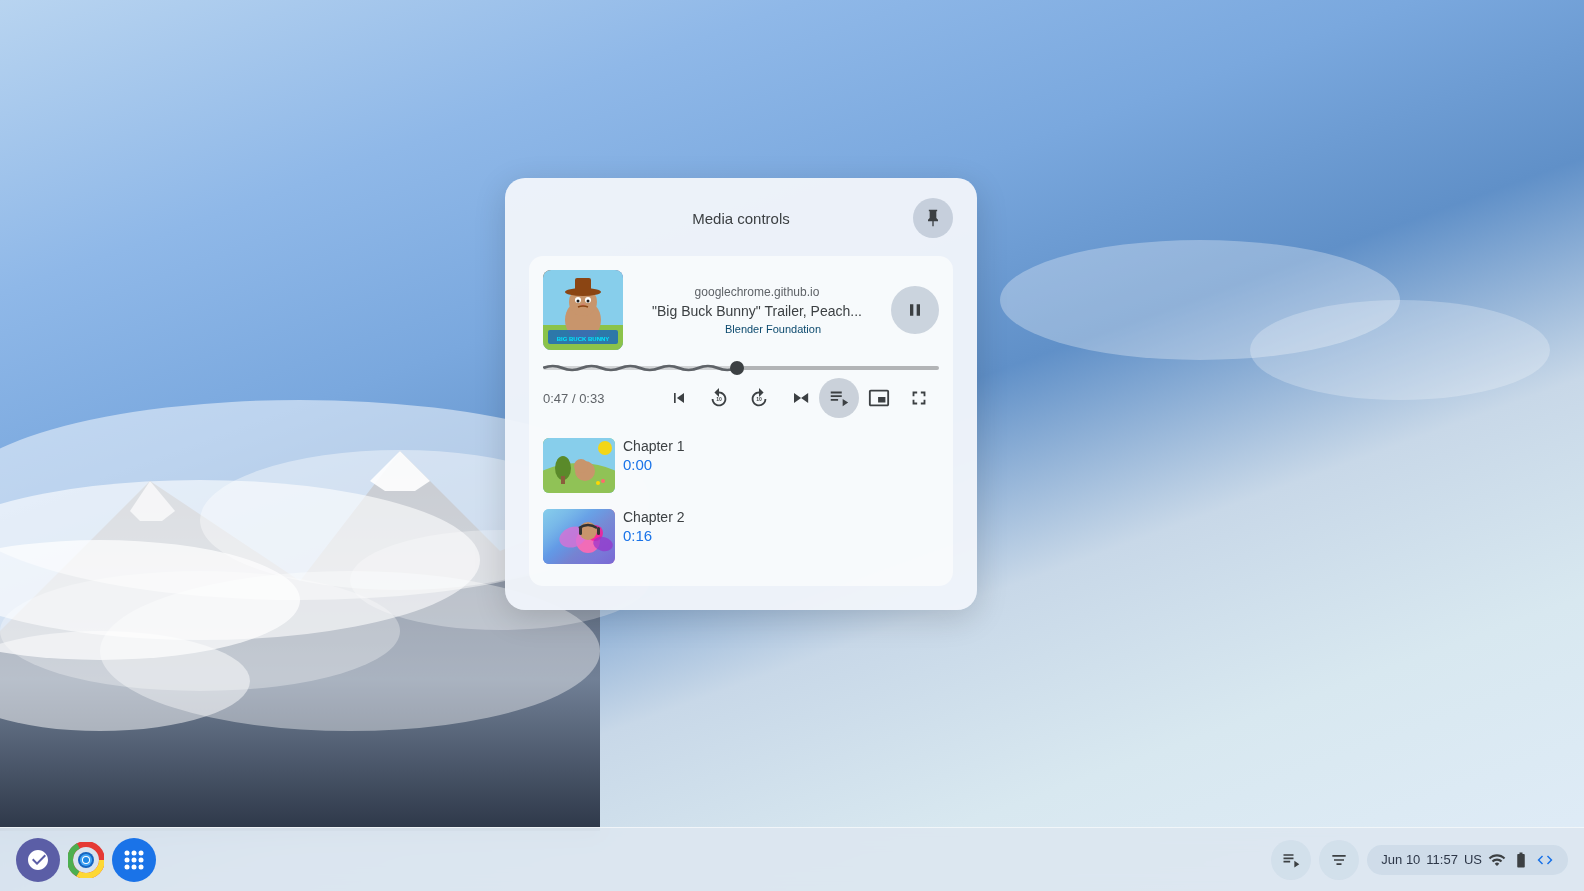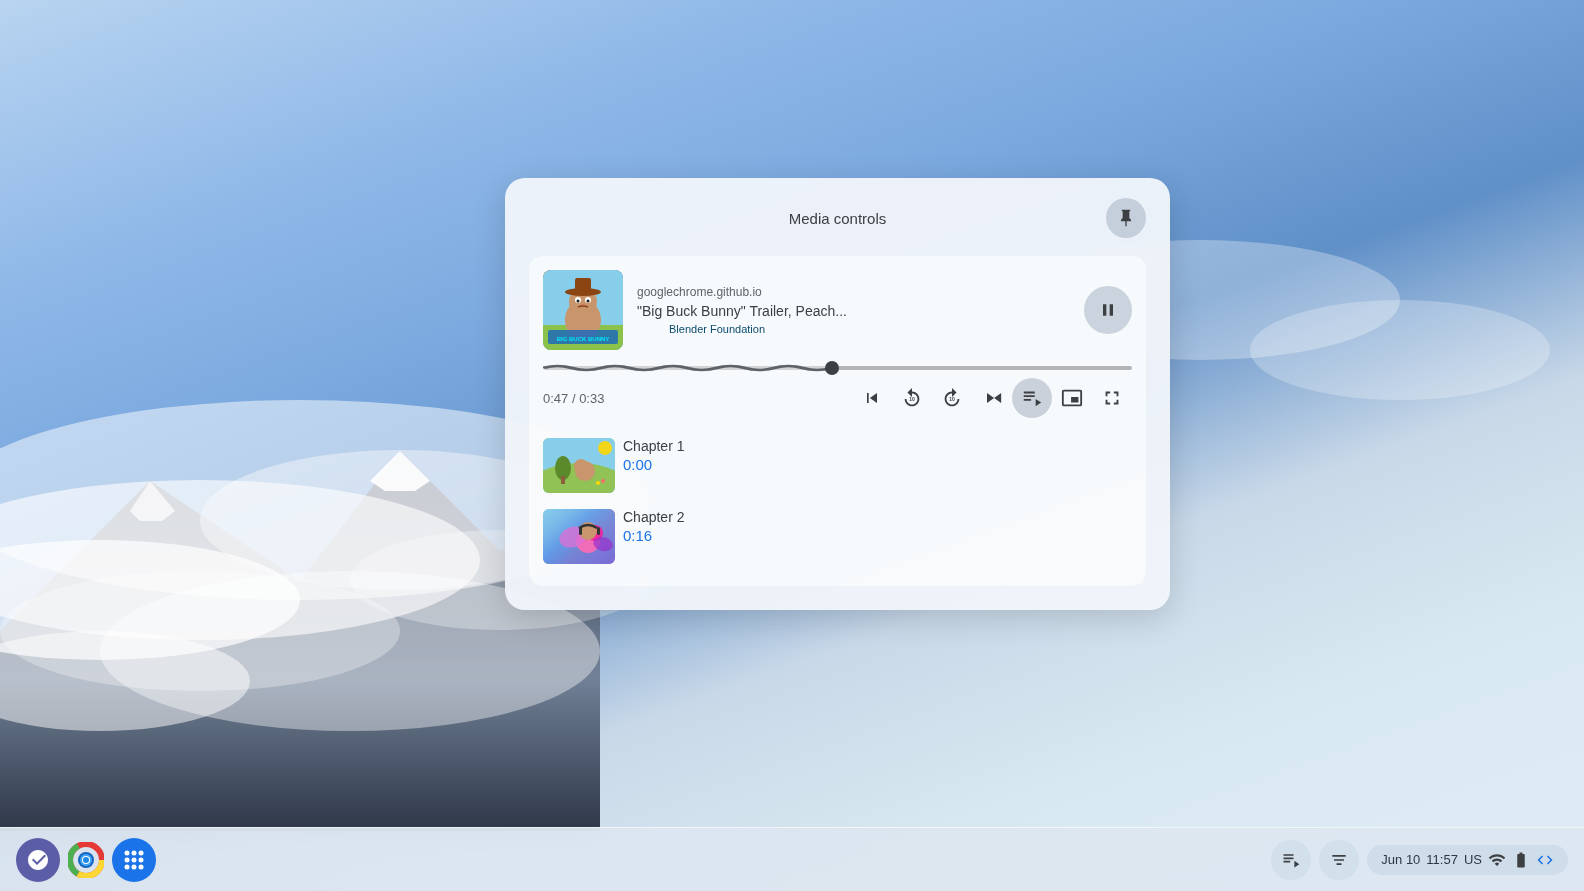--- a/index.html
+++ b/index.html
@@ -115,21 +115,21 @@
       justify-content: center;
       cursor: pointer;
       background: rgba(200,215,230,0.5);
     }
 
     
     .media-panel {
       position: absolute;
       top: 178px;
       left: 505px;
-      width: 665px;
+      width: 472px;
       background: rgba(240, 244, 250, 0.97);
       border-radius: 20px;
       padding: 20px 24px 24px;
       z-index: 50;
       box-shadow: 0 8px 32px rgba(0,0,0,0.15);
     }
 
     .media-panel-header {
       display: flex;
       align-items: center;
@@ -182,20 +182,21 @@
       align-items: center;
       justify-content: center;
       font-size: 10px;
       font-weight: bold;
       color: white;
       position: relative;
     }
 
     .media-text {
       flex: 1;
+      text-align: center;
     }
 
     .media-source {
       font-size: 12px;
       color: #5f6368;
       margin-bottom: 4px;
     }
 
     .media-title {
       font-size: 14px;

